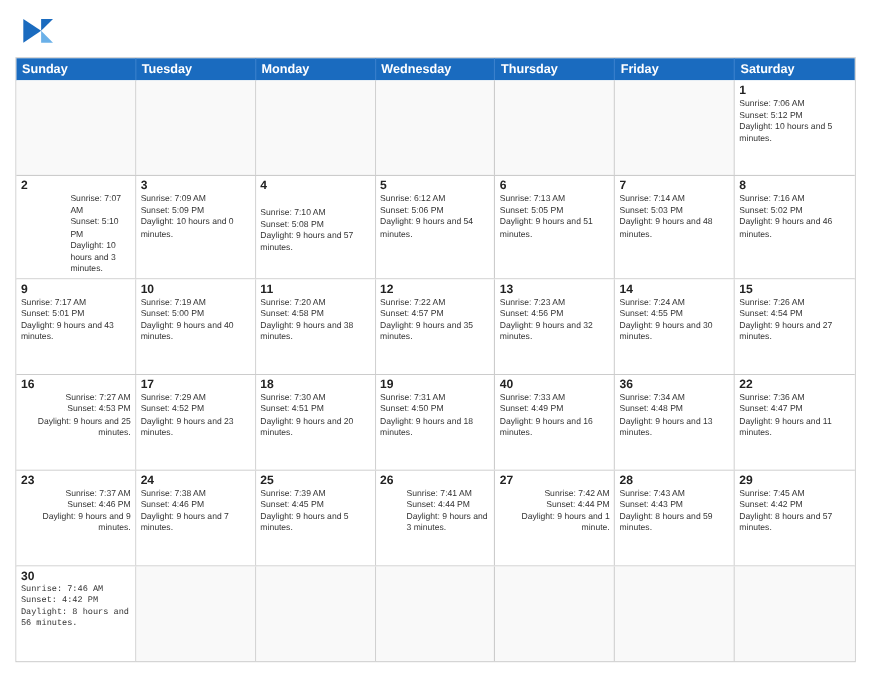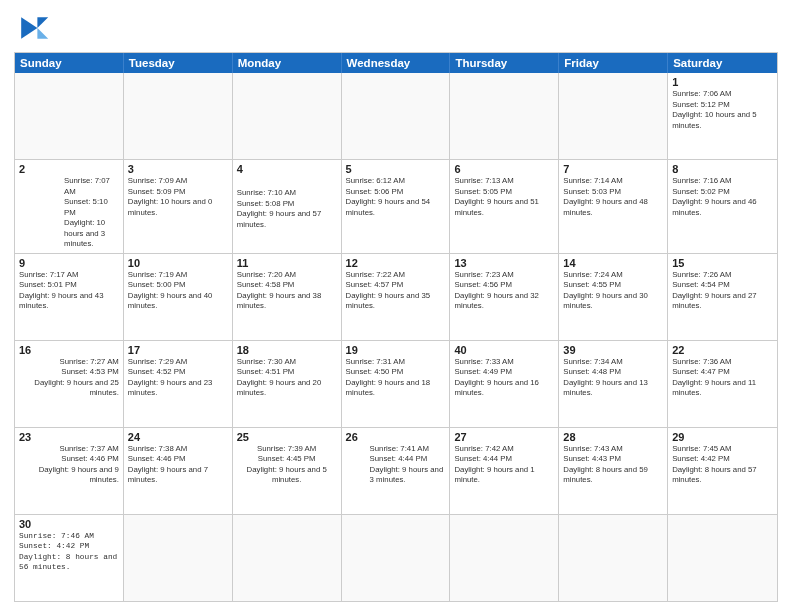--- a/index.html
+++ b/index.html
@@ -269,21 +269,21 @@
 Sunset: 4:50 PM
 Daylight: 9 hours and 18 minutes.</div>
           </div>
           <div class="cal-cell">
             <div class="day-num">40</div>
             <div class="day-info" style="white-space: pre-line;">Sunrise: 7:33 AM
 Sunset: 4:49 PM
 Daylight: 9 hours and 16 minutes.</div>
           </div>
           <div class="cal-cell">
-            <div class="day-num">39</div>
+            <div class="day-num">36</div>
             <div class="day-info" style="white-space: pre-line;">Sunrise: 7:34 AM
 Sunset: 4:48 PM
 Daylight: 9 hours and 13 minutes.</div>
           </div>
           <div class="cal-cell">
             <div class="day-num">22</div>
             <div class="day-info" style="white-space: pre-line;">Sunrise: 7:36 AM
 Sunset: 4:47 PM
 Daylight: 9 hours and 11 minutes.</div>
           </div>
@@ -296,33 +296,33 @@
 Daylight: 9 hours and 9 minutes.</div>
           </div>
           <div class="cal-cell">
             <div class="day-num">24</div>
             <div class="day-info" style="white-space: pre-line;">Sunrise: 7:38 AM
 Sunset: 4:46 PM
 Daylight: 9 hours and 7 minutes.</div>
           </div>
           <div class="cal-cell">
             <div class="day-num">25</div>
-            <div class="day-info" style="white-space: pre-line; text-align: center;">Sunrise: 7:39 AM
+            <div class="day-info" style="white-space: pre-line;">Sunrise: 7:39 AM
 Sunset: 4:45 PM
 Daylight: 9 hours and 5 minutes.</div>
           </div>
           <div class="cal-cell">
             <div class="day-num">26</div>
             <div class="day-info" style="white-space: pre-line; margin-left: 24px;">Sunrise: 7:41 AM
 Sunset: 4:44 PM
 Daylight: 9 hours and 3 minutes.</div>
           </div>
           <div class="cal-cell">
             <div class="day-num">27</div>
-            <div class="day-info" style="white-space: pre-line;">Sunrise: 7:42 AM
+            <div class="day-info" style="white-space: pre-line; text-align: right;">Sunrise: 7:42 AM
 Sunset: 4:44 PM
 Daylight: 9 hours and 1 minute.</div>
           </div>
           <div class="cal-cell">
             <div class="day-num">28</div>
             <div class="day-info" style="white-space: pre-line;">Sunrise: 7:43 AM
 Sunset: 4:43 PM
 Daylight: 8 hours and 59 minutes.</div>
           </div>
           <div class="cal-cell">

